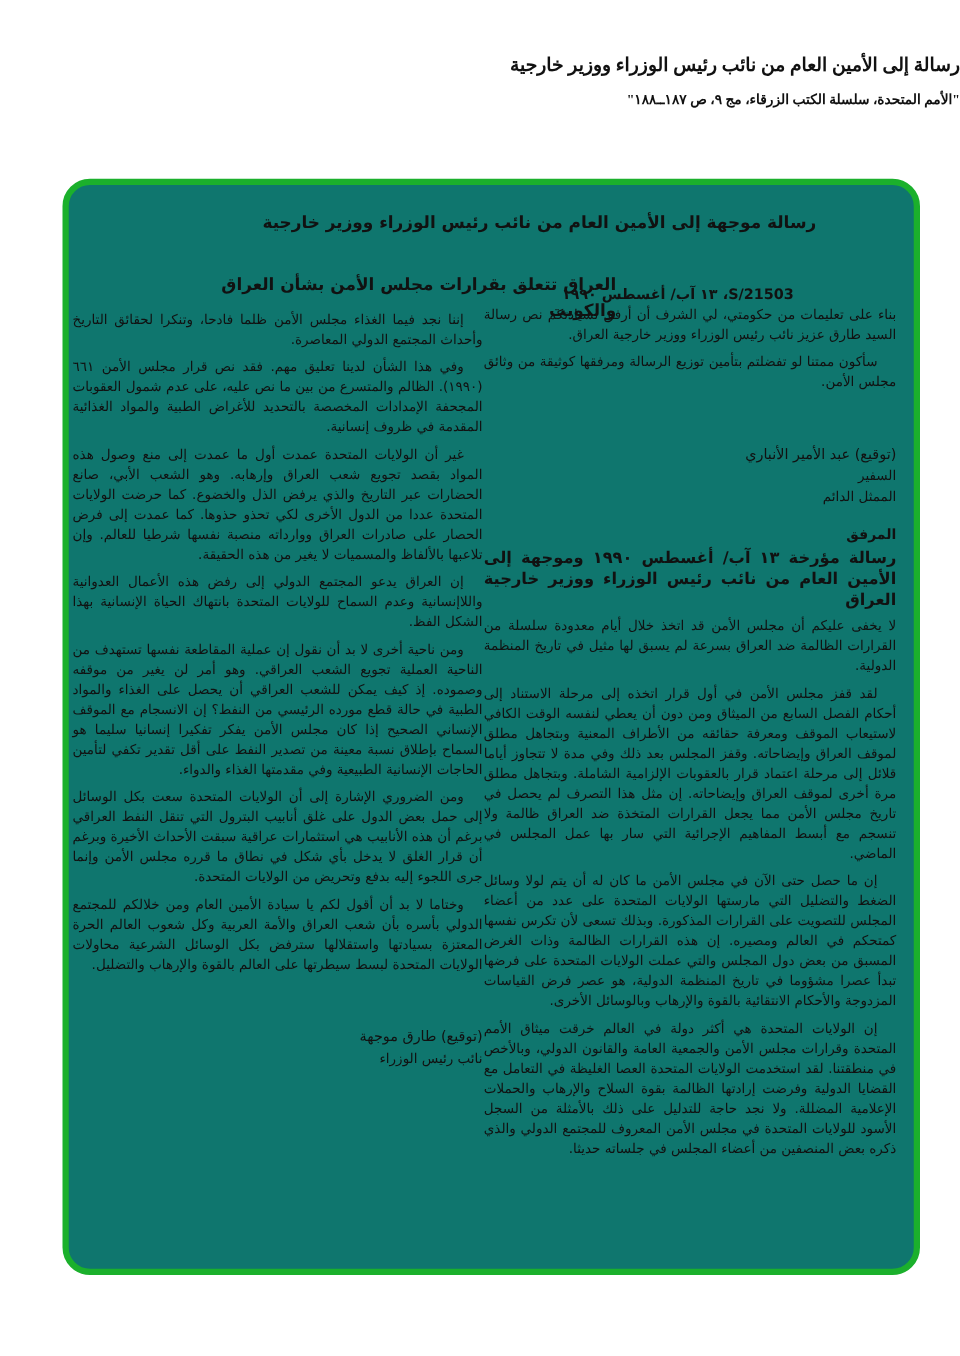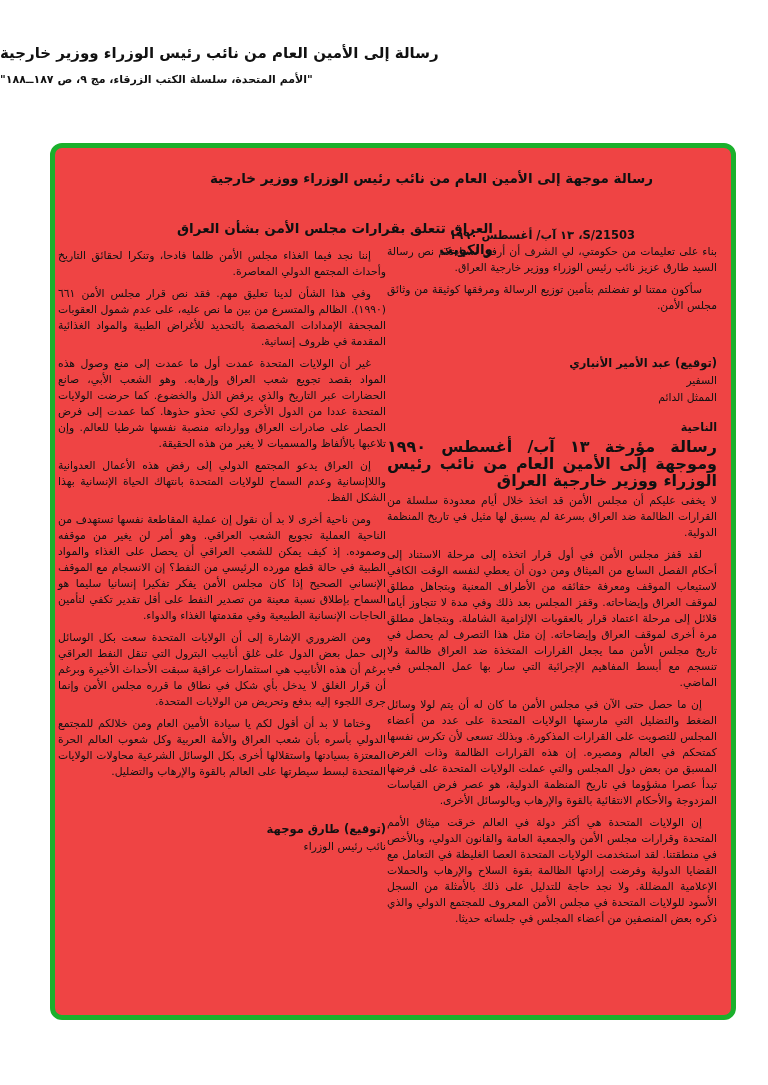--- a/index.html
+++ b/index.html
@@ -1,48 +1,48 @@
 <!DOCTYPE html>
 <html lang="ar"><head>
 <meta charset="utf-8">
 <style>
   html,body{margin:0;padding:0;background:#ffffff;}
   .page{
     position:relative;width:768px;height:1085px;background:#ffffff;
     font-family:"DejaVu Sans", sans-serif;color:#111;overflow:hidden;
   }
   
-  .page-header{position:absolute;top:38px;left:0;right:0;text-align:left;direction:rtl;}
+  .page-header{position:absolute;top:38px;left:0;right:0;text-align:right;direction:rtl;font-family:Liberation Serif, serif;}
   .h-line{font-size:15px;font-weight:bold;line-height:30px;}
   .h-source{font-size:11px;font-weight:bold;line-height:18px;margin-top:3px;}
   
   .doc-box{
     position:absolute;left:50px;top:143px;width:676px;height:867px;
-    border:5px solid #1bb02c;border-radius:12px;background:#ef4444;overflow:hidden;
+    border:5px solid #1bb02c;border-radius:22px;background:#0f766e;overflow:hidden;
   }
   
   .doc-title{
     position:absolute;top:20px;right:78px;width:482px;direction:rtl;text-align:right;
     font-weight:bold;font-size:13.5px;line-height:21px;
   }
   .doc-title .t2{padding-right:160px;margin-top:29px;}
   .doc-ref{
     position:absolute;top:80px;right:96px;direction:rtl;font-size:11.5px;font-weight:bold;
   }
   
   .col{position:absolute;direction:rtl;text-align:justify;font-size:10.8px;line-height:16px;}
   .col-right{top:96px;right:14px;width:330px;}
   .col-left{top:100px;left:3px;width:328px;}
   .para{margin:0 0 6px 0;text-indent:15px;}
   .para.noind{text-indent:0;}
   .sig{margin:4px 0 10px 0;}
-  .sig-name{font-weight:bold;font-size:11.5px;line-height:18px;margin-top:40px;}
+  .sig-name{font-weight:normal;font-size:11.5px;line-height:18px;margin-top:40px;}
   .sig-title{font-size:10.8px;line-height:17px;}
   .att-heading{font-weight:bold;font-size:11.2px;margin:14px 0 2px 0;}
-  .att-title{font-weight:bold;font-size:16px;line-height:17px;margin:0 0 4px 0;text-align:justify;}
+  .att-title{font-weight:bold;font-size:13px;line-height:17px;margin:0 0 4px 0;text-align:justify;}
 </style>
 </head>
 <body>
 
 <div class="page">
 
   <header class="page-header" dir="rtl">
     <div class="h-line">رسالة إلى الأمين العام من نائب رئيس الوزراء ووزير خارجية</div>
     <div class="h-source">"الأمم المتحدة، سلسلة الكتب الزرقاء، مج ٩، ص ١٨٧ــ١٨٨"</div>
   </header>
@@ -59,37 +59,37 @@
     <section class="col col-right" dir="rtl">
       <p class="para noind">بناء على تعليمات من حكومتي، لي الشرف أن أرفق لسيادتكم نص رسالة السيد طارق عزيز نائب رئيس الوزراء ووزير خارجية العراق.</p>
       <p class="para">سأكون ممتنا لو تفضلتم بتأمين توزيع الرسالة ومرفقها كوثيقة من وثائق مجلس الأمن.</p>
 
       <div class="sig">
         <div class="sig-name"><span>(توقيع)</span> <span>عبد الأمير الأنباري</span></div>
         <div class="sig-title">السفير</div>
         <div class="sig-title">الممثل الدائم</div>
       </div>
 
-      <div class="att-heading">الناحية</div>
+      <div class="att-heading">المرفق</div>
       <div class="att-title">رسالة مؤرخة ١٣ آب/ أغسطس ١٩٩٠ وموجهة إلى الأمين العام من نائب رئيس الوزراء ووزير خارجية العراق</div>
 
       <p class="para noind">لا يخفى عليكم أن مجلس الأمن قد اتخذ خلال أيام معدودة سلسلة من القرارات الظالمة ضد العراق بسرعة لم يسبق لها مثيل في تاريخ المنظمة الدولية.</p>
       <p class="para">لقد قفز مجلس الأمن في أول قرار اتخذه إلى مرحلة الاستناد إلى أحكام الفصل السابع من الميثاق ومن دون أن يعطي لنفسه الوقت الكافي لاستيعاب الموقف ومعرفة حقائقه من الأطراف المعنية وبتجاهل مطلق لموقف العراق وإيضاحاته. وقفز المجلس بعد ذلك وفي مدة لا تتجاوز أياما قلائل إلى مرحلة اعتماد قرار بالعقوبات الإلزامية الشاملة. وبتجاهل مطلق مرة أخرى لموقف العراق وإيضاحاته. إن مثل هذا التصرف لم يحصل في تاريخ مجلس الأمن مما يجعل القرارات المتخذة ضد العراق ظالمة ولا تنسجم مع أبسط المفاهيم الإجرائية التي سار بها عمل المجلس في الماضي.</p>
       <p class="para">إن ما حصل حتى الآن في مجلس الأمن ما كان له أن يتم لولا وسائل الضغط والتضليل التي مارستها الولايات المتحدة على عدد من أعضاء المجلس للتصويت على القرارات المذكورة. وبذلك تسعى لأن تكرس نفسها كمتحكم في العالم ومصيره. إن هذه القرارات الظالمة وذات الغرض المسبق من بعض دول المجلس والتي عملت الولايات المتحدة على فرضها تبدأ عصرا مشؤوما في تاريخ المنظمة الدولية، هو عصر فرض القياسات المزدوجة والأحكام الانتقائية بالقوة والإرهاب وبالوسائل الأخرى.</p>
       <p class="para">إن الولايات المتحدة هي أكثر دولة في العالم خرقت ميثاق الأمم المتحدة وقرارات مجلس الأمن والجمعية العامة والقانون الدولي، وبالأخص في منطقتنا. لقد استخدمت الولايات المتحدة العصا الغليظة في التعامل مع القضايا الدولية وفرضت إرادتها الظالمة بقوة السلاح والإرهاب والحملات الإعلامية المضللة. ولا نجد حاجة للتدليل على ذلك بالأمثلة من السجل الأسود للولايات المتحدة في مجلس الأمن المعروف للمجتمع الدولي والذي ذكره بعض المنصفين من أعضاء المجلس في جلساته حديثا.</p>
     </section>
 
     <section class="col col-left" dir="rtl">
       <p class="para">إننا نجد فيما الغذاء مجلس الأمن ظلما فادحا، وتنكرا لحقائق التاريخ وأحداث المجتمع الدولي المعاصرة.</p>
       <p class="para">وفي هذا الشأن لدينا تعليق مهم. فقد نص قرار مجلس الأمن ٦٦١ (١٩٩٠). الظالم والمتسرع من بين ما نص عليه، على عدم شمول العقوبات المجحفة الإمدادات المخصصة بالتحديد للأغراض الطبية والمواد الغذائية المقدمة في ظروف إنسانية.</p>
       <p class="para">غير أن الولايات المتحدة عمدت أول ما عمدت إلى منع وصول هذه المواد بقصد تجويع شعب العراق وإرهابه. وهو الشعب الأبي، صانع الحضارات عبر التاريخ والذي يرفض الذل والخضوع. كما حرضت الولايات المتحدة عددا من الدول الأخرى لكي تحذو حذوها. كما عمدت إلى فرض الحصار على صادرات العراق ووارداته منصبة نفسها شرطيا للعالم. وإن تلاعبها بالألفاظ والمسميات لا يغير من هذه الحقيقة.</p>
       <p class="para">إن العراق يدعو المجتمع الدولي إلى رفض هذه الأعمال العدوانية واللاإنسانية وعدم السماح للولايات المتحدة بانتهاك الحياة الإنسانية بهذا الشكل الفظ.</p>
       <p class="para">ومن ناحية أخرى لا بد أن نقول إن عملية المقاطعة نفسها تستهدف من الناحية العملية تجويع الشعب العراقي. وهو أمر لن يغير من موقفه وصموده. إذ كيف يمكن للشعب العراقي أن يحصل على الغذاء والمواد الطبية في حالة قطع مورده الرئيسي من النفط؟ إن الانسجام مع الموقف الإنساني الصحيح إذا كان مجلس الأمن يفكر تفكيرا إنسانيا سليما هو السماح بإطلاق نسبة معينة من تصدير النفط على أقل تقدير تكفي لتأمين الحاجات الإنسانية الطبيعية وفي مقدمتها الغذاء والدواء.</p>
       <p class="para">ومن الضروري الإشارة إلى أن الولايات المتحدة سعت بكل الوسائل إلى حمل بعض الدول على غلق أنابيب البترول التي تنقل النفط العراقي برغم أن هذه الأنابيب هي استثمارات عراقية سبقت الأحداث الأخيرة وبرغم أن قرار الغلق لا يدخل بأي شكل في نطاق ما قرره مجلس الأمن وإنما جرى اللجوء إليه بدفع وتحريض من الولايات المتحدة.</p>
-      <p class="para">وختاما لا بد أن أقول لكم يا سيادة الأمين العام ومن خلالكم للمجتمع الدولي بأسره بأن شعب العراق والأمة العربية وكل شعوب العالم الحرة المعتزة بسيادتها واستقلالها أخرى بكل الوسائل الشرعية محاولات الولايات المتحدة لبسط سيطرتها على العالم بالقوة والإرهاب والتضليل.</p>
+      <p class="para">وختاما لا بد أن أقول لكم يا سيادة الأمين العام ومن خلالكم للمجتمع الدولي بأسره بأن شعب العراق والأمة العربية وكل شعوب العالم الحرة المعتزة بسيادتها واستقلالها سترفض بكل الوسائل الشرعية محاولات الولايات المتحدة لبسط سيطرتها على العالم بالقوة والإرهاب والتضليل.</p>
 
       <div class="sig">
         <div class="sig-name"><span>(توقيع)</span> <span>طارق موجهة</span></div>
         <div class="sig-title">نائب رئيس الوزراء</div>
       </div>
     </section>
 
   </div>
 </div>
 

